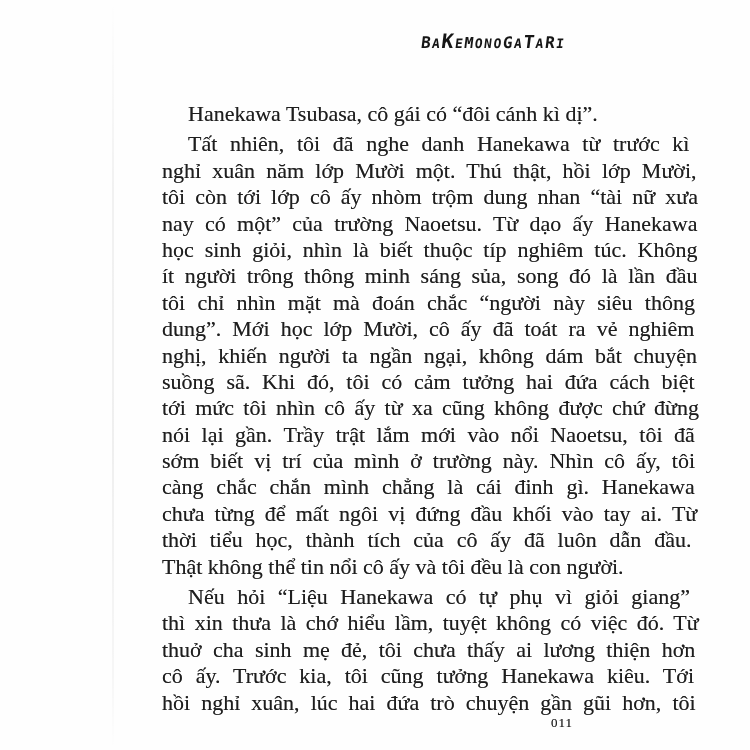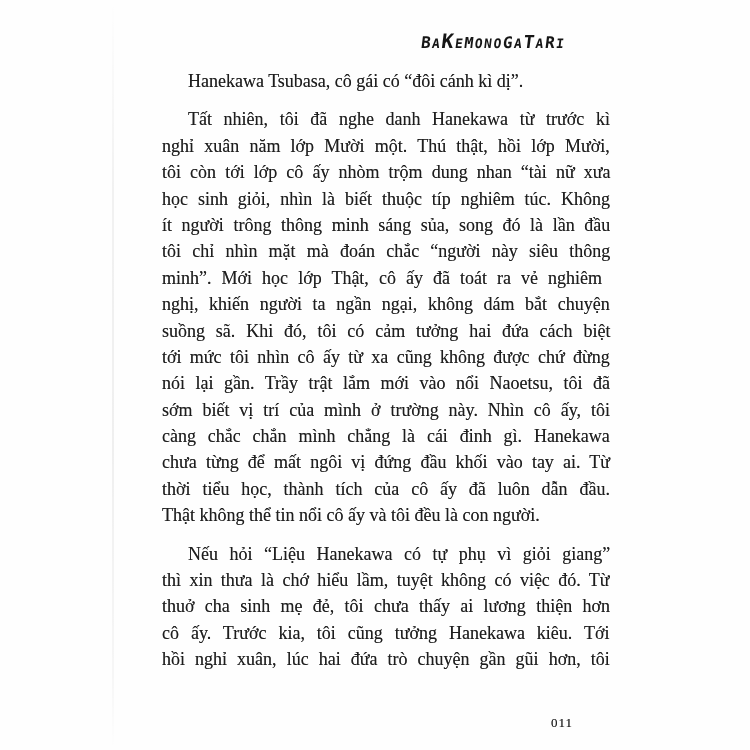--- a/index.html
+++ b/index.html
@@ -42,32 +42,32 @@
   .logo span { font-size: 13px; }
   .logo span:nth-child(1)  { font-size: 16px; }
   .logo span:nth-child(3)  { font-size: 20px; }
   .logo span:nth-child(5)  { font-size: 15px; }
   .logo span:nth-child(9)  { font-size: 16px; }
   .logo span:nth-child(11) { font-size: 18px; }
   .logo span:nth-child(13) { font-size: 16px; }
 
   .text-block {
     position: absolute;
-    left: 162px; top: 68px;
+    left: 162px; top: 101px;
     width: 448px;
-    font-size: 18px;
+    font-size: 22px;
   }
   .line {
     height: 26.4px;
     line-height: 26.4px;
     white-space: nowrap;
     overflow: visible;
   }
   .line.indent { padding-left: 26px; }
-  .line.para-gap { margin-top: 12px; }
+  .line.para-gap { margin-top: 4px; }
   .line-text {
     display: inline-block;
     white-space: nowrap;
     text-shadow: 0 0 0.4px rgba(25,25,25,0.55); 
   }
   .page-number {
     position: absolute;
     left: 551px; top: 715px;
     font-size: 13px;
     letter-spacing: 1px;
@@ -79,24 +79,25 @@
 <body>
 
 <div class="page">
   <div class="crease"></div>
   <div class="logo"><span>B</span><span>A</span><span>K</span><span>E</span><span>M</span><span>O</span><span>N</span><span>O</span><span>G</span><span>A</span><span>T</span><span>A</span><span>R</span><span>I</span></div>
   <div class="text-block">
       <div class="line indent"><span class="line-text">Hanekawa Tsubasa, cô gái có “đôi cánh kì dị”.</span></div>
       <div class="line indent para-gap"><span class="line-text" style="word-spacing: 7.11111px;">Tất nhiên, tôi đã nghe danh Hanekawa từ trước kì</span></div>
       <div class="line"><span class="line-text" style="word-spacing: 5.7px;">nghỉ xuân năm lớp Mười một. Thú thật, hồi lớp Mười,</span></div>
       <div class="line"><span class="line-text" style="word-spacing: 4.58333px;">tôi còn tới lớp cô ấy nhòm trộm dung nhan “tài nữ xưa</span></div>
+      <div class="line"><span class="line-text" style="word-spacing: 5.77778px;">nay có một” của trường Naoetsu. Từ dạo ấy Hanekawa</span></div>
       <div class="line"><span class="line-text" style="word-spacing: 5.4px;">học sinh giỏi, nhìn là biết thuộc típ nghiêm túc. Không</span></div>
       <div class="line"><span class="line-text" style="word-spacing: 5.09091px;">ít người trông thông minh sáng sủa, song đó là lần đầu</span></div>
       <div class="line"><span class="line-text" style="word-spacing: 6.7px;">tôi chỉ nhìn mặt mà đoán chắc “người này siêu thông</span></div>
-      <div class="line"><span class="line-text" style="word-spacing: 5.54545px;">minh”. Mới học lớp Thật, cô ấy đã toát ra vẻ nghiêm</span></div>
+      <div class="line"><span class="line-text" style="word-spacing: 5.54545px;">dung”. Mới học lớp Mười, cô ấy đã toát ra vẻ nghiêm</span></div>
       <div class="line"><span class="line-text" style="word-spacing: 6.11111px;">nghị, khiến người ta ngần ngại, không dám bắt chuyện</span></div>
       <div class="line"><span class="line-text" style="word-spacing: 6.36364px;">suồng sã. Khi đó, tôi có cảm tưởng hai đứa cách biệt</span></div>
       <div class="line"><span class="line-text" style="word-spacing: 3.83333px;">tới mức tôi nhìn cô ấy từ xa cũng không được chứ đừng</span></div>
       <div class="line"><span class="line-text" style="word-spacing: 6px;">nói lại gần. Trầy trật lắm mới vào nổi Naoetsu, tôi đã</span></div>
       <div class="line"><span class="line-text" style="word-spacing: 5.41667px;">sớm biết vị trí của mình ở trường này. Nhìn cô ấy, tôi</span></div>
       <div class="line"><span class="line-text" style="word-spacing: 7.33333px;">càng chắc chắn mình chẳng là cái đinh gì. Hanekawa</span></div>
       <div class="line"><span class="line-text" style="word-spacing: 4.66667px;">chưa từng để mất ngôi vị đứng đầu khối vào tay ai. Từ</span></div>
       <div class="line"><span class="line-text" style="word-spacing: 7.36364px;">thời tiểu học, thành tích của cô ấy đã luôn dẫn đầu.</span></div>
       <div class="line"><span class="line-text">Thật không thể tin nổi cô ấy và tôi đều là con người.</span></div>
       <div class="line indent para-gap"><span class="line-text" style="word-spacing: 7px;">Nếu hỏi “Liệu Hanekawa có tự phụ vì giỏi giang”</span></div>

